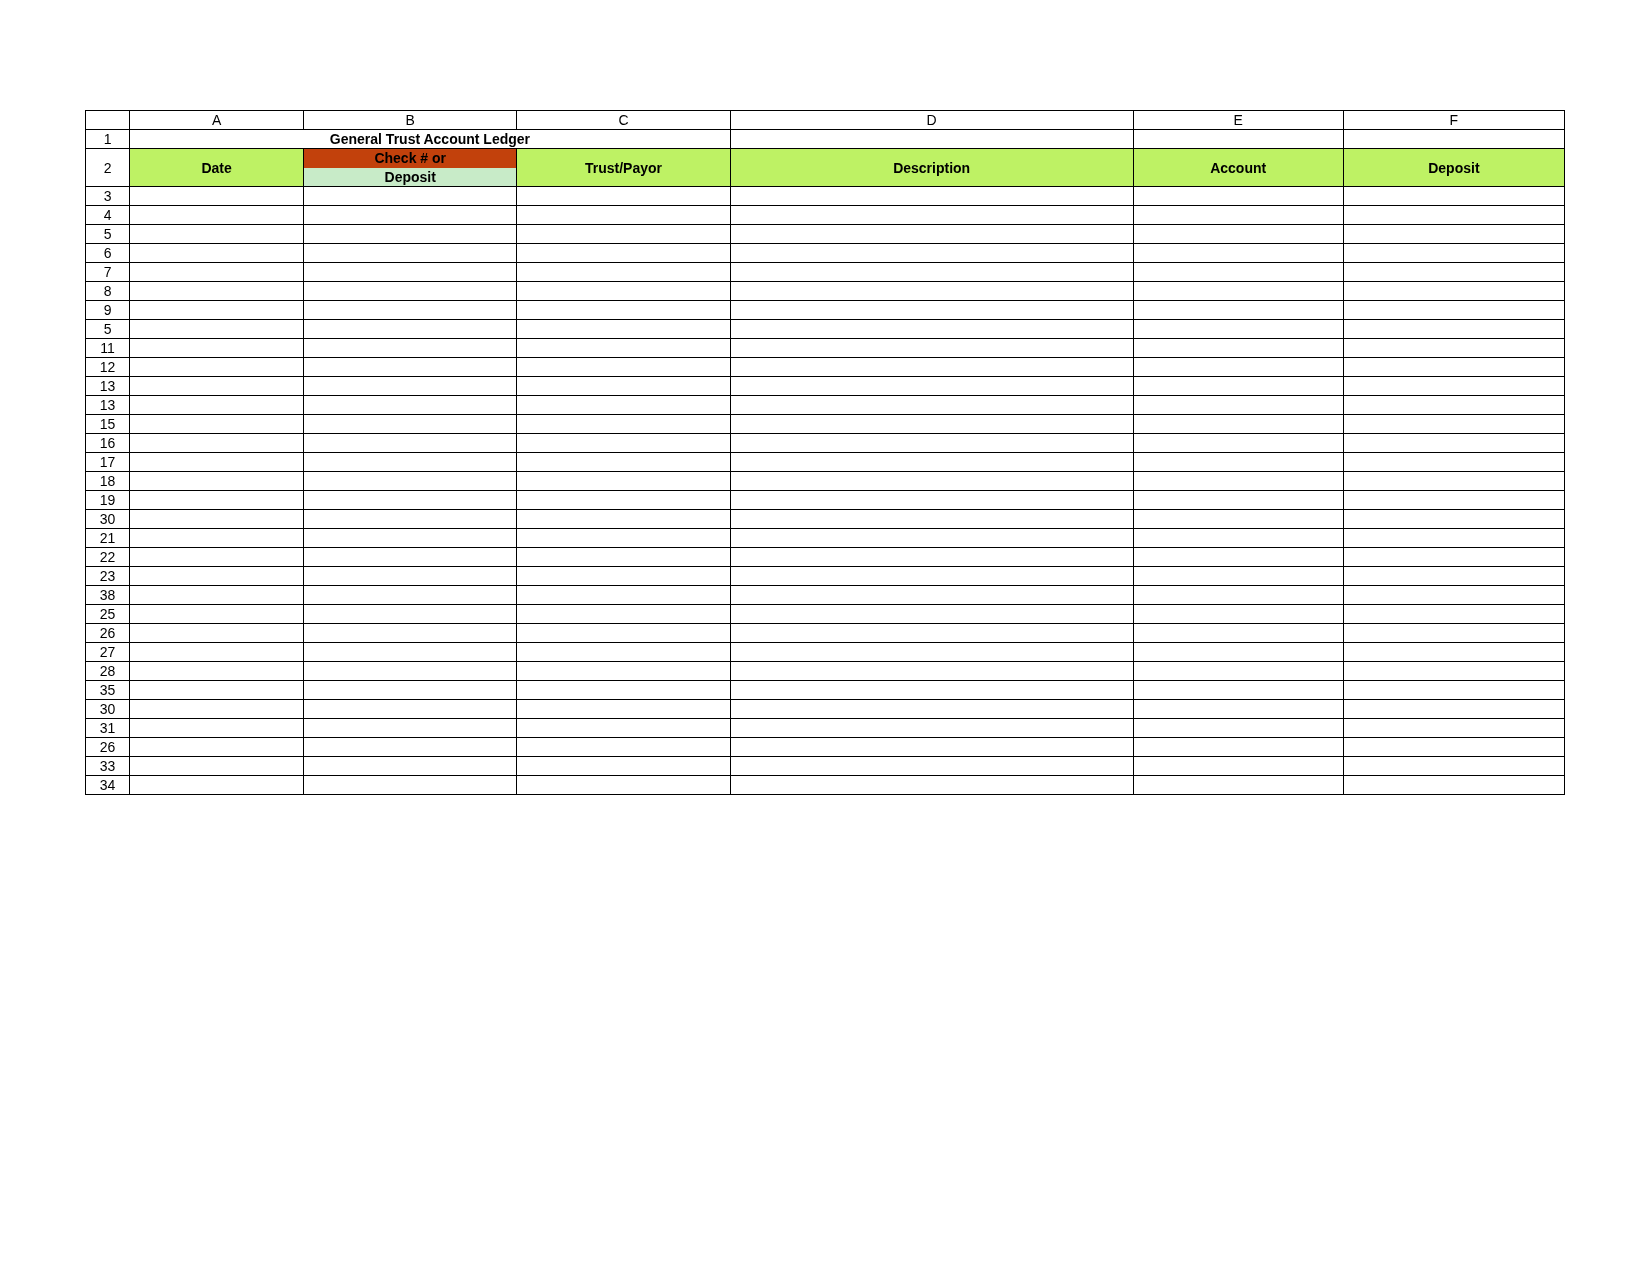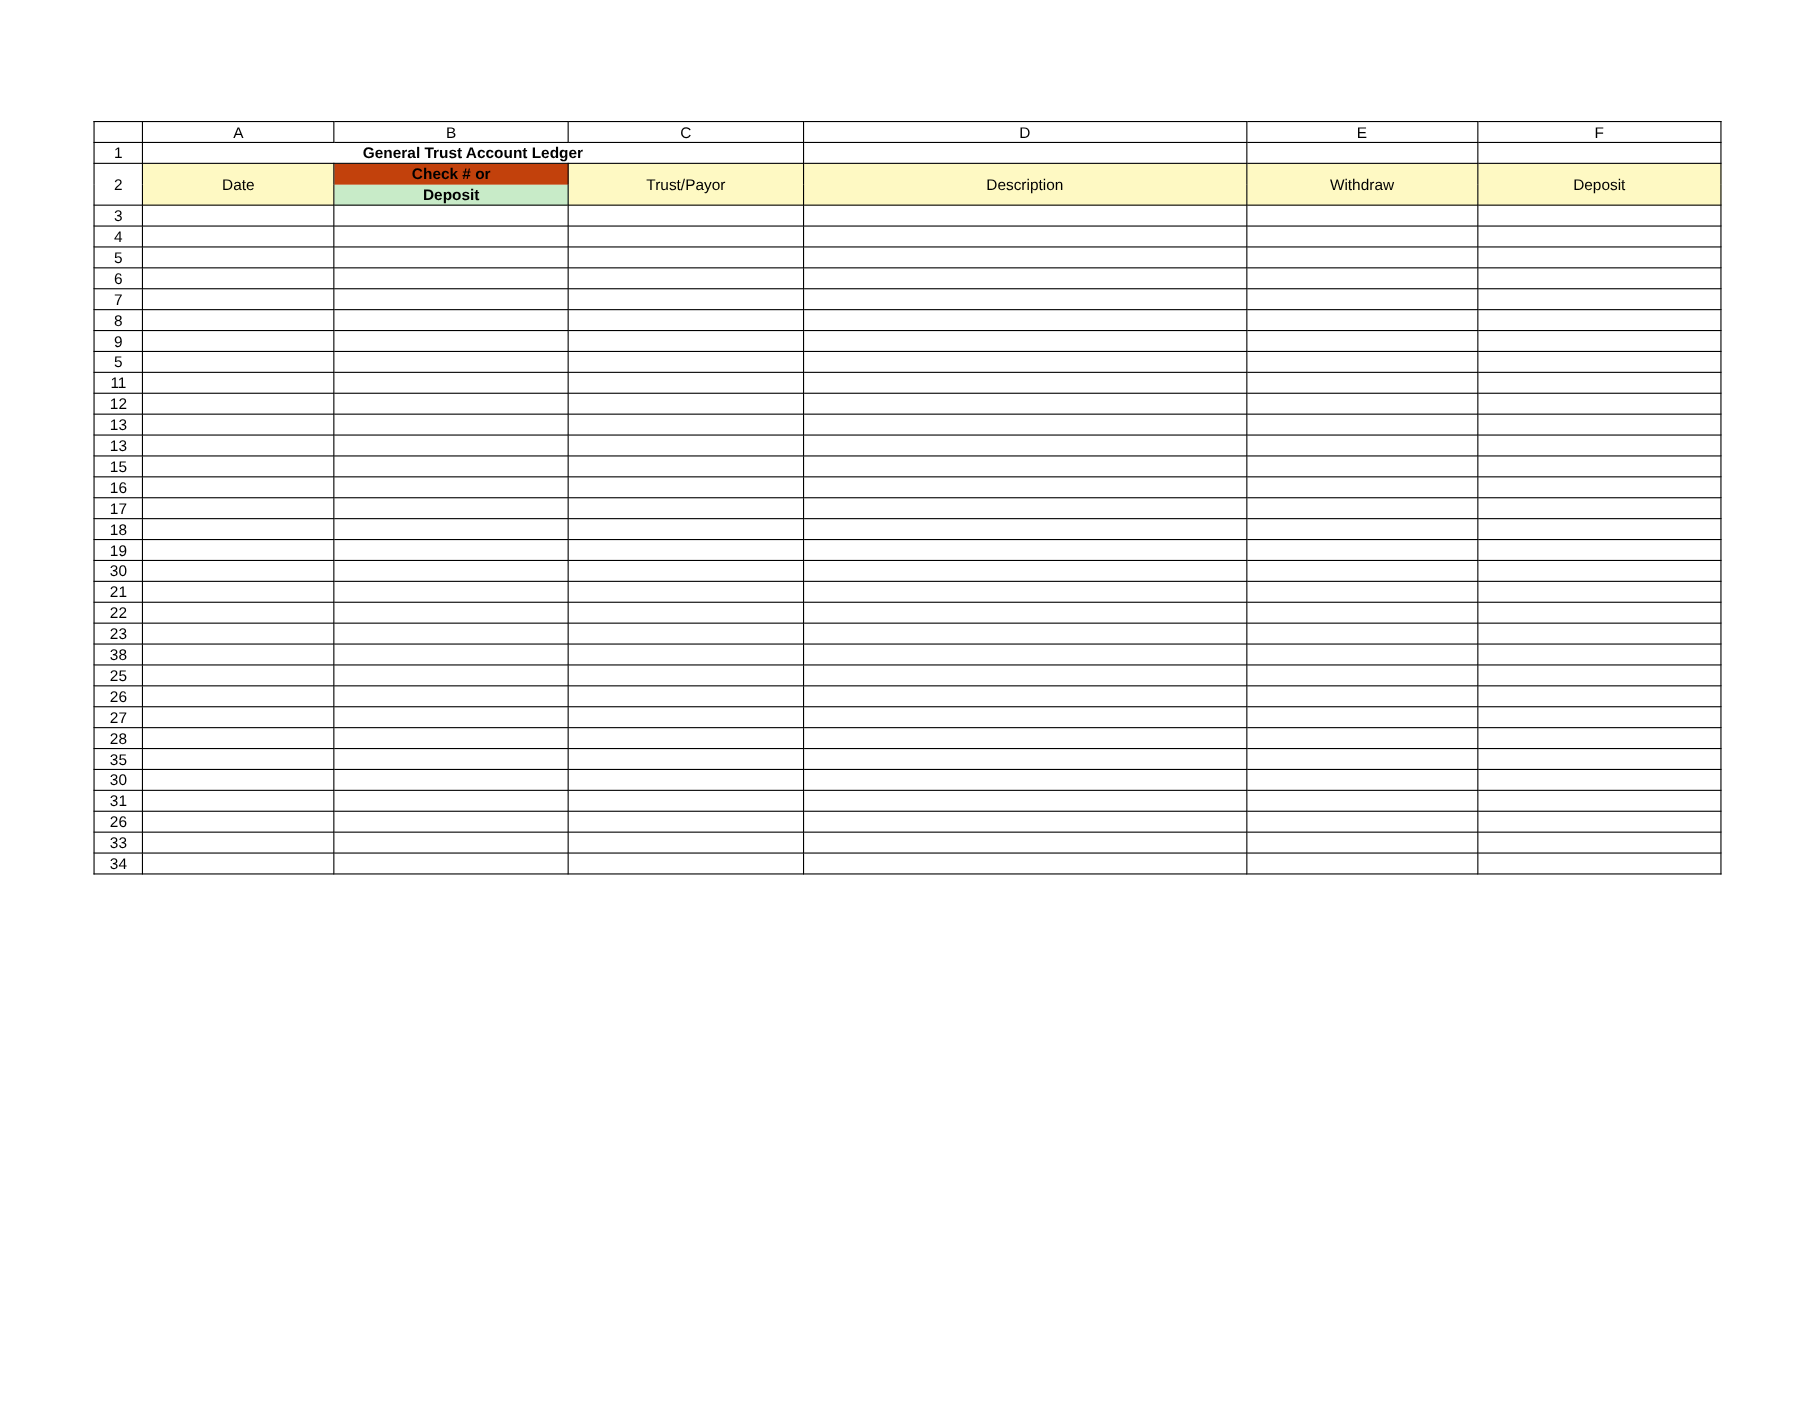--- a/index.html
+++ b/index.html
@@ -40,22 +40,22 @@
       background: #fff;
     }
     .title-cell {
       font-weight: bold;
       font-size: 20px;
       text-align: center;
       padding-left: 6px;
       height: 24px;
     }
     .header-cell {
-      background: #fef9c3;
-      font-weight: normal;
+      background: #bef264;
+      font-weight: bold;
       font-size: 15px;
       text-align: center;
       height: 40px;
       vertical-align: middle;
     }
     .header-top {
       background: #c2410c;
       font-weight: bold;
       font-size: 15px;
       text-align: center;
@@ -111,21 +111,21 @@
         <td class="data-cell"></td>
         <td class="data-cell"></td>
         <td class="data-cell"></td>
       </tr>
       <tr>
         <td class="rownum" rowspan="2">2</td>
         <td class="header-cell" rowspan="2">Date</td>
         <td class="header-top">Check # or</td>
         <td class="header-cell" rowspan="2">Trust/Payor</td>
         <td class="header-cell" rowspan="2">Description</td>
-        <td class="header-cell" rowspan="2">Withdraw</td>
+        <td class="header-cell" rowspan="2">Account</td>
         <td class="header-cell" rowspan="2">Deposit</td>
       </tr>
       <tr>
         <td class="header-bot">Deposit</td>
       </tr>
       <tr>
         <td class="rownum">3</td>
         <td class="data-cell"></td>
         <td class="data-cell"></td>
         <td class="data-cell"></td>

